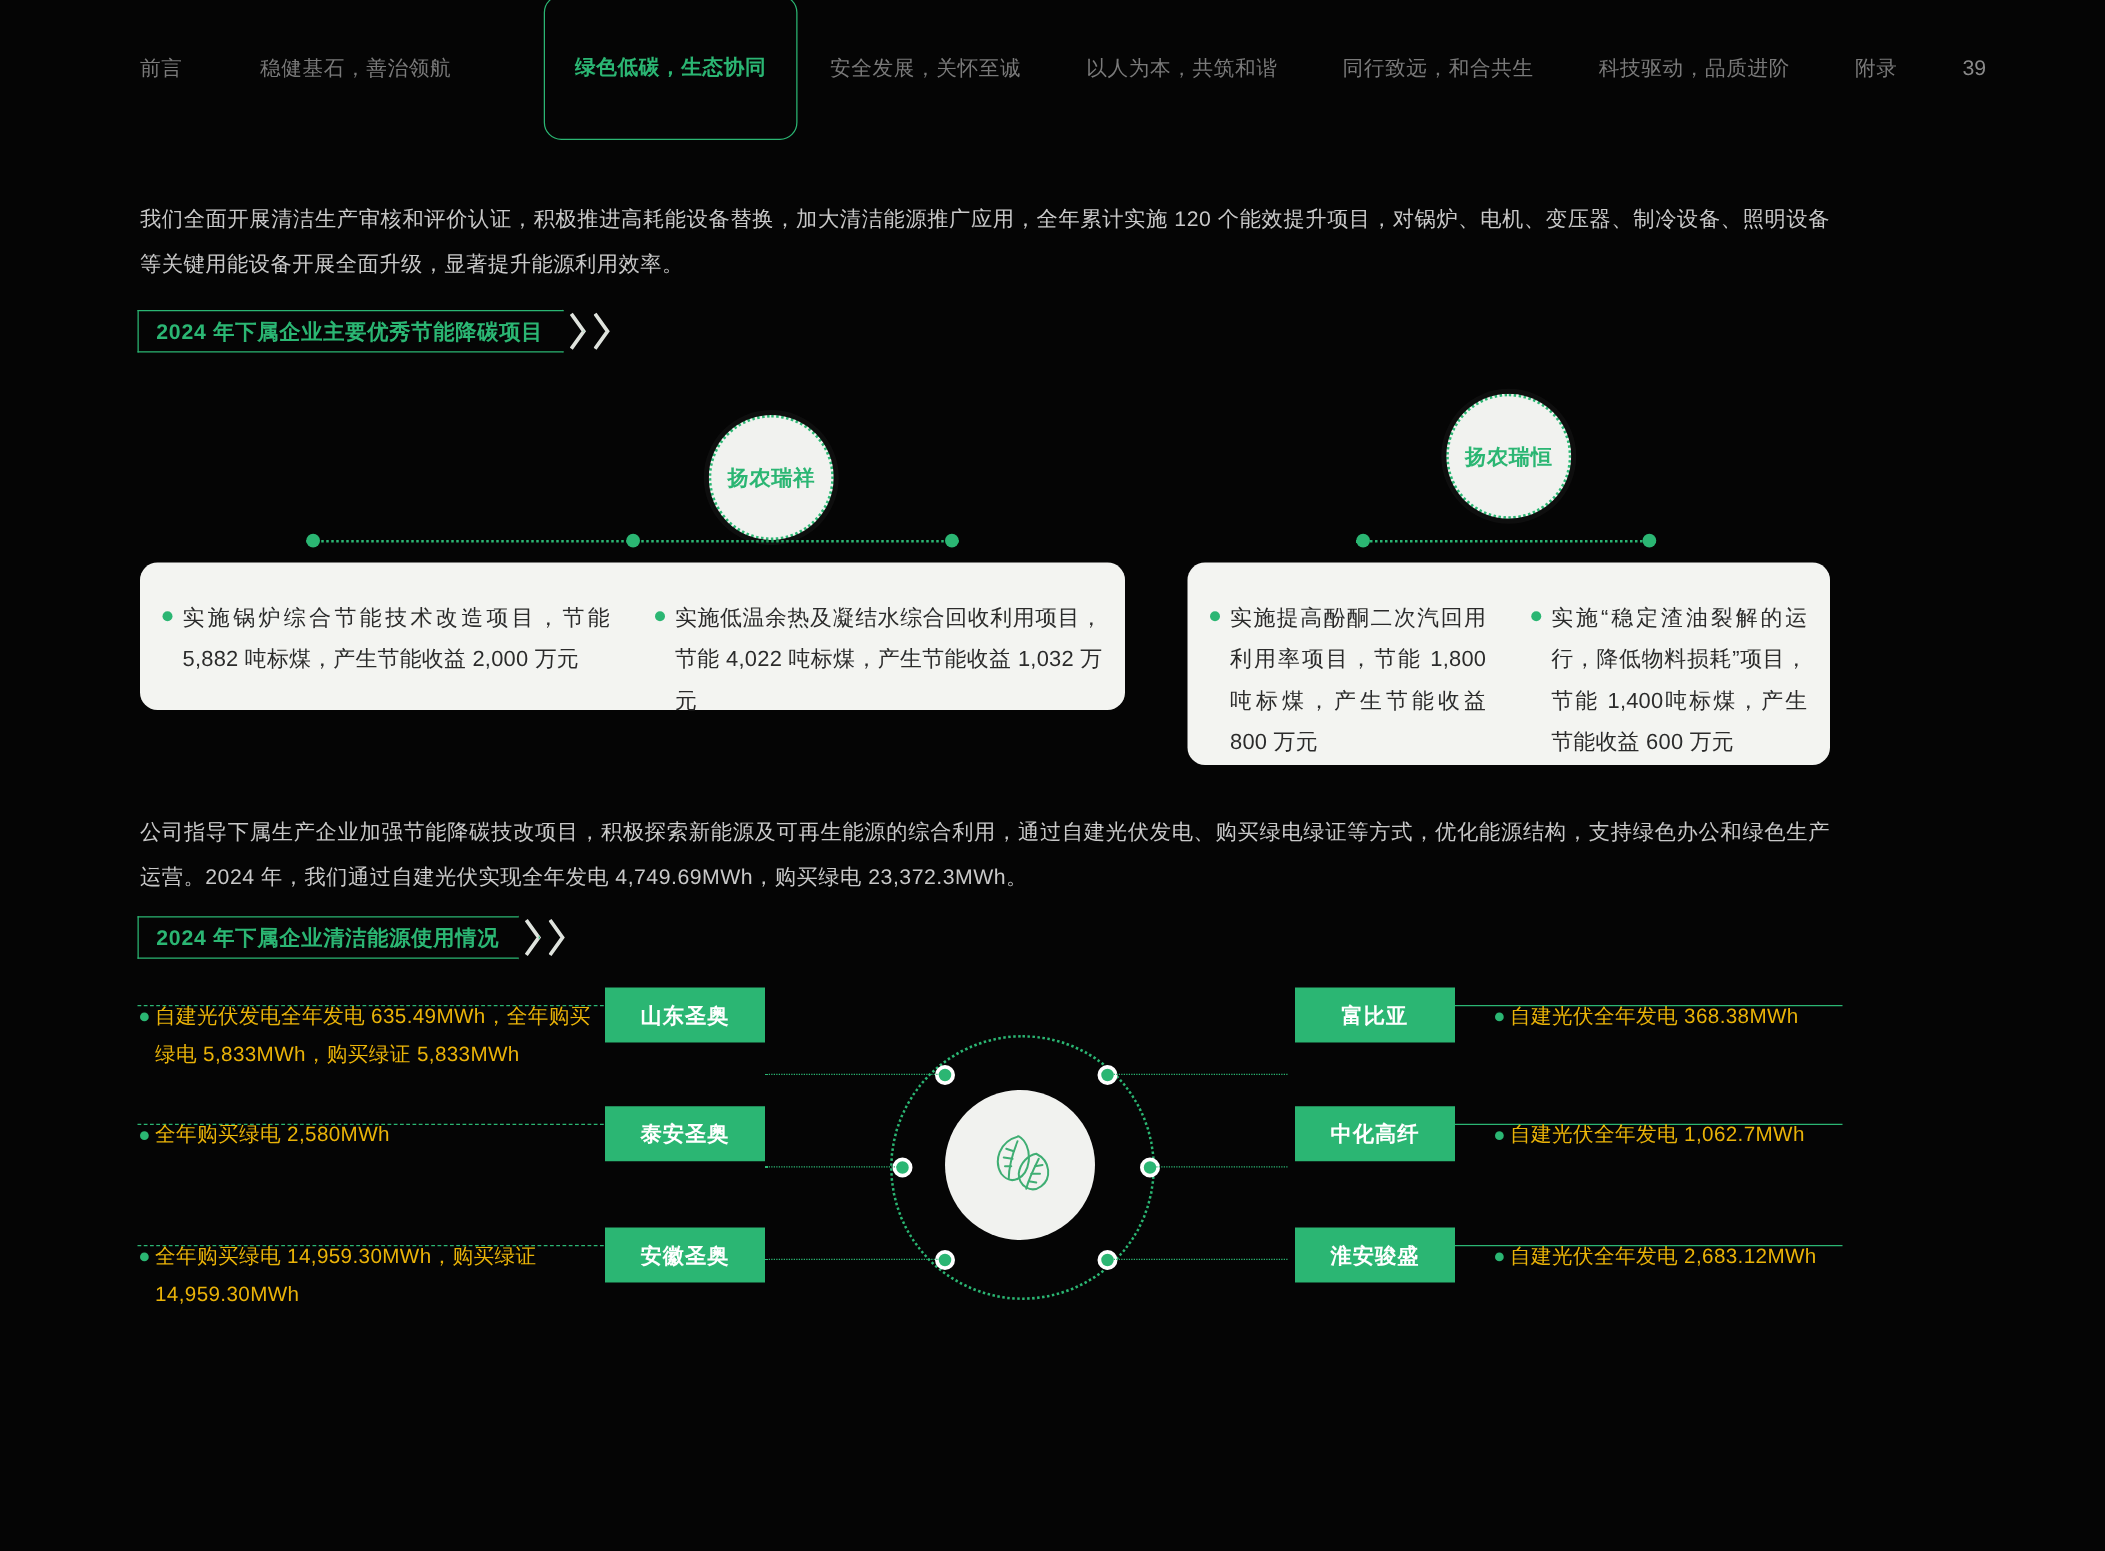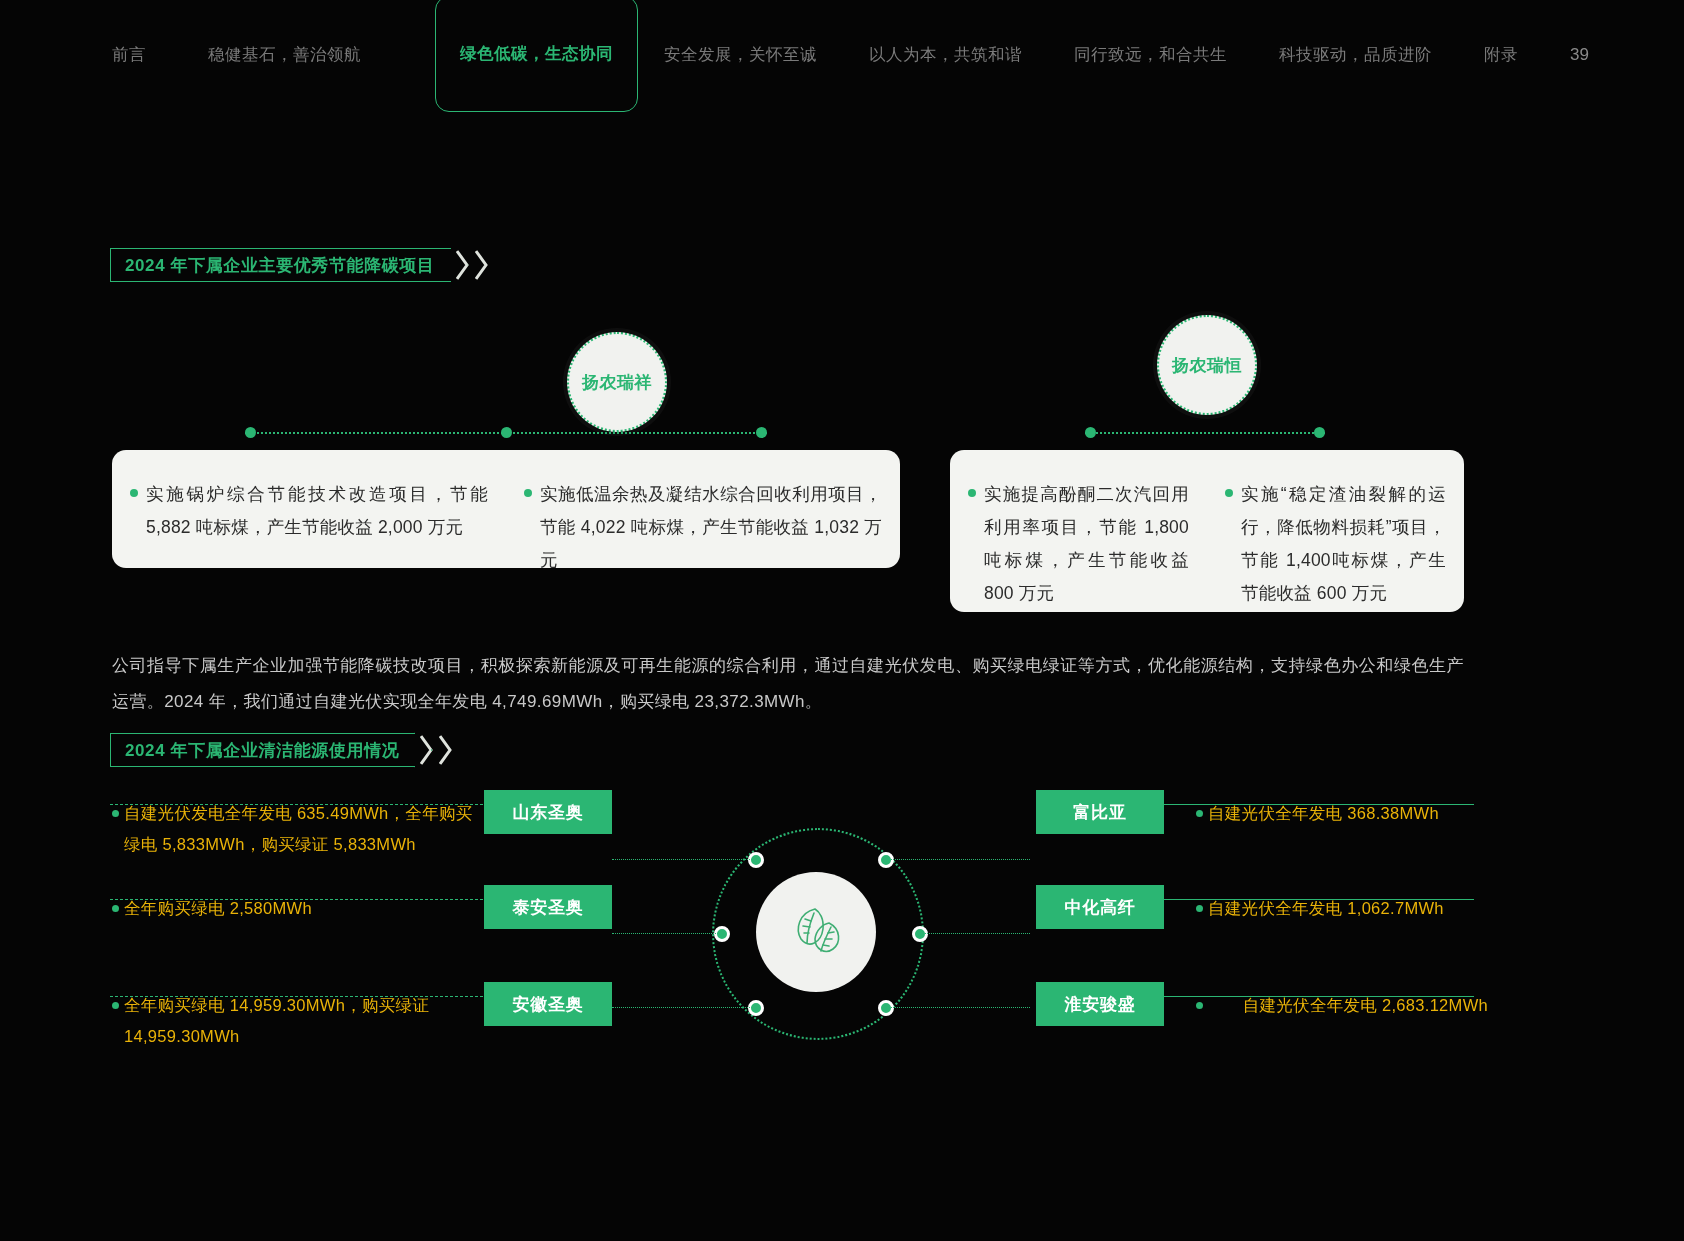--- a/index.html
+++ b/index.html
@@ -143,20 +143,21 @@
       <div class="nav-item active">绿色低碳，生态协同</div>
       <div class="nav-item">安全发展，关怀至诚</div>
       <div class="nav-item">以人为本，共筑和谐</div>
       <div class="nav-item">同行致远，和合共生</div>
       <div class="nav-item">科技驱动，品质进阶</div>
       <div class="nav-item">附录</div>
       <div class="nav-page">39</div>
     </div>
   </div>
 
+  <div class="para" id="para1">我们全面开展清洁生产审核和评价认证，积极推进高耗能设备替换，加大清洁能源推广应用，全年累计实施 120 个能效提升项目，对锅炉、电机、变压器、制冷设备、照明设备等关键用能设备开展全面升级，显著提升能源利用效率。</div>
 
   <div class="sec-head" id="sec1">
     <div class="box">
       <span class="sec-title">2024 年下属企业主要优秀节能降碳项目</span>
     </div>
     <span class="chev">
       <svg width="14" height="34" viewBox="0 0 14 34">
           <polyline points="1,3 11,17 1,31" fill="none" stroke="#dfe3dd" stroke-width="3"></polyline>
         </svg>
     </span>
@@ -296,16 +297,16 @@
       <span>中化高纤</span>
     </div>
     <span class="item-bullet" style="left:1196px;top:125px;"></span>
     <div class="item-txt" style="left:1208px;top:113px;width:280px;">自建光伏全年发电 1,062.7MWh</div>
 
     <div class="rowline" style="left:1164px;top:216px;width:310px;"></div>
     <div class="tagbox" style="left:1036px;top:202px;">
       <span>淮安骏盛</span>
     </div>
     <span class="item-bullet" style="left:1196px;top:222px;"></span>
-    <div class="item-txt" style="left:1208px;top:210px;width:280px;text-align:right;">自建光伏全年发电 2,683.12MWh</div>
+    <div class="item-txt" style="left:1208px;top:210px;width:280px;">自建光伏全年发电 2,683.12MWh</div>
 
   </div>
 </div>
 
 </body></html>

